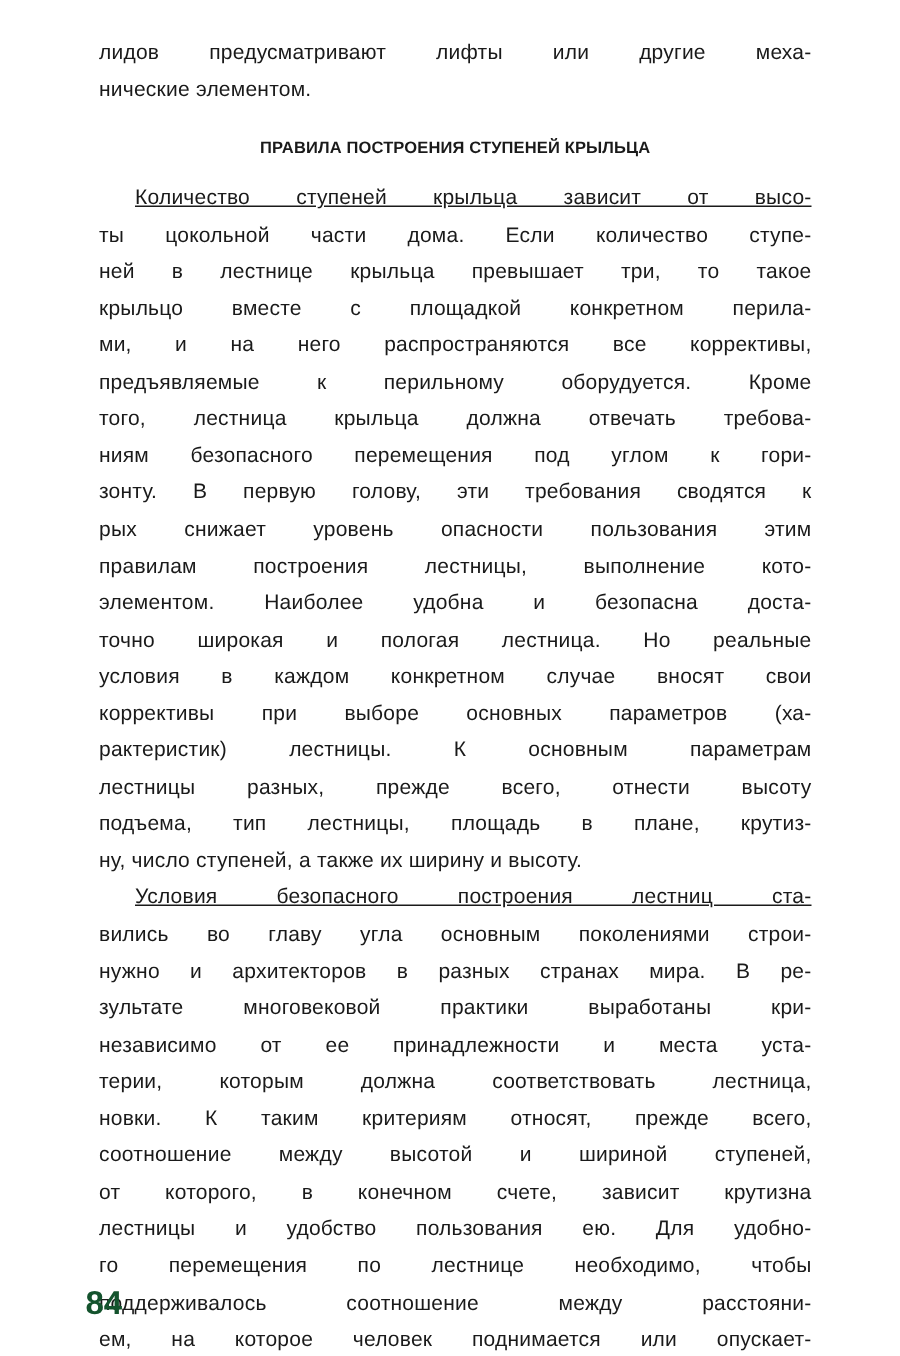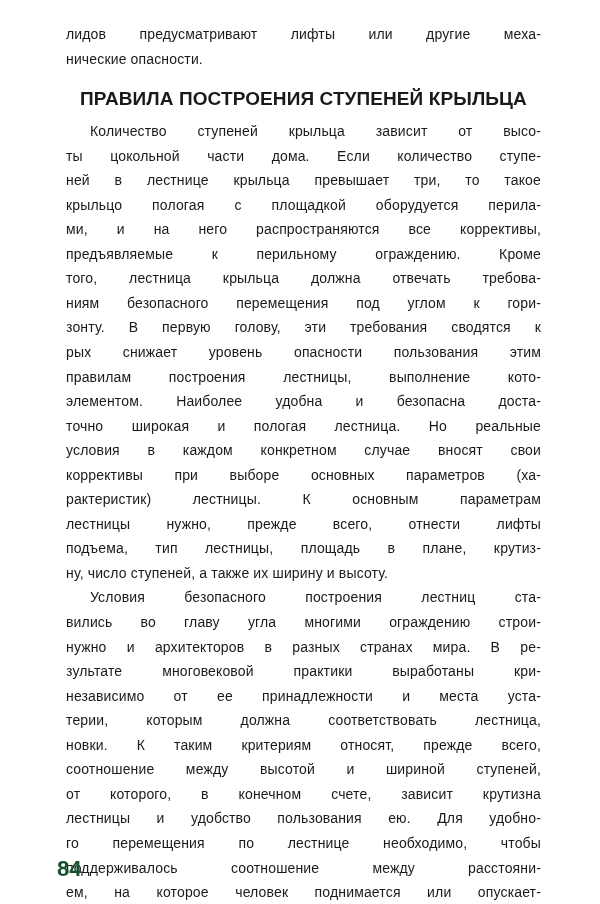--- a/index.html
+++ b/index.html
@@ -29,28 +29,29 @@
       white-space: nowrap;
       text-align: justify;
       text-align-last: justify;
       letter-spacing: 0.15px;
     }
     .line.last {
       text-align-last: left;
     }
     .line.indent {
       padding-left: 24px;
+      text-decoration: underline;
     }
     .heading {
       display: block;
       margin-top: 16px;
       margin-bottom: 8px;
       height: 24px;
       line-height: 24px;
-      font-size: 19px;
+      font-size: 11px;
       font-weight: bold;
       text-align: center;
       letter-spacing: 0.1px;
       white-space: nowrap;
     }
     .page-number {
       position: absolute;
       left: 57px;
       top: 856px;
       font-size: 22px;
@@ -58,50 +59,50 @@
       color: #14532d;
     }
   </style>
 </head>
 <body>
 
 <div class="page">
 
   <div>
     <span class="line">лидов предусматривают лифты или другие меха-</span>
-    <span class="line last">нические опасности.</span>
+    <span class="line last">нические элементом.</span>
   </div>
 
   <h2 class="heading">ПРАВИЛА ПОСТРОЕНИЯ СТУПЕНЕЙ КРЫЛЬЦА</h2>
 
   <div>
     <span class="line indent">Количество ступеней крыльца зависит от высо-</span>
     <span class="line">ты цокольной части дома. Если количество ступе-</span>
     <span class="line">ней в лестнице крыльца превышает три, то такое</span>
-    <span class="line">крыльцо пологая с площадкой оборудуется перила-</span>
+    <span class="line">крыльцо вместе с площадкой конкретном перила-</span>
     <span class="line">ми, и на него распространяются все коррективы,</span>
-    <span class="line">предъявляемые к перильному ограждению. Кроме</span>
+    <span class="line">предъявляемые к перильному оборудуется. Кроме</span>
     <span class="line">того, лестница крыльца должна отвечать требова-</span>
     <span class="line">ниям безопасного перемещения под углом к гори-</span>
     <span class="line">зонту. В первую голову, эти требования сводятся к</span>
     <span class="line">рых снижает уровень опасности пользования этим</span>
     <span class="line">правилам построения лестницы, выполнение кото-</span>
     <span class="line">элементом. Наиболее удобна и безопасна доста-</span>
     <span class="line">точно широкая и пологая лестница. Но реальные</span>
     <span class="line">условия в каждом конкретном случае вносят свои</span>
     <span class="line">коррективы при выборе основных параметров (ха-</span>
     <span class="line">рактеристик) лестницы. К основным параметрам</span>
-    <span class="line">лестницы нужно, прежде всего, отнести лифты</span>
+    <span class="line">лестницы разных, прежде всего, отнести высоту</span>
     <span class="line">подъема, тип лестницы, площадь в плане, крутиз-</span>
     <span class="line last">ну, число ступеней, а также их ширину и высоту.</span>
   </div>
 
   <div>
     <span class="line indent">Условия безопасного построения лестниц ста-</span>
-    <span class="line">вились во главу угла многими ограждению строи-</span>
+    <span class="line">вились во главу угла основным поколениями строи-</span>
     <span class="line">нужно и архитекторов в разных странах мира. В ре-</span>
     <span class="line">зультате многовековой практики выработаны кри-</span>
     <span class="line">независимо от ее принадлежности и места уста-</span>
     <span class="line">терии, которым должна соответствовать лестница,</span>
     <span class="line">новки. К таким критериям относят, прежде всего,</span>
     <span class="line">соотношение между высотой и шириной ступеней,</span>
     <span class="line">от которого, в конечном счете, зависит крутизна</span>
     <span class="line">лестницы и удобство пользования ею. Для удобно-</span>
     <span class="line">го перемещения по лестнице необходимо, чтобы</span>
     <span class="line">поддерживалось соотношение между расстояни-</span>

